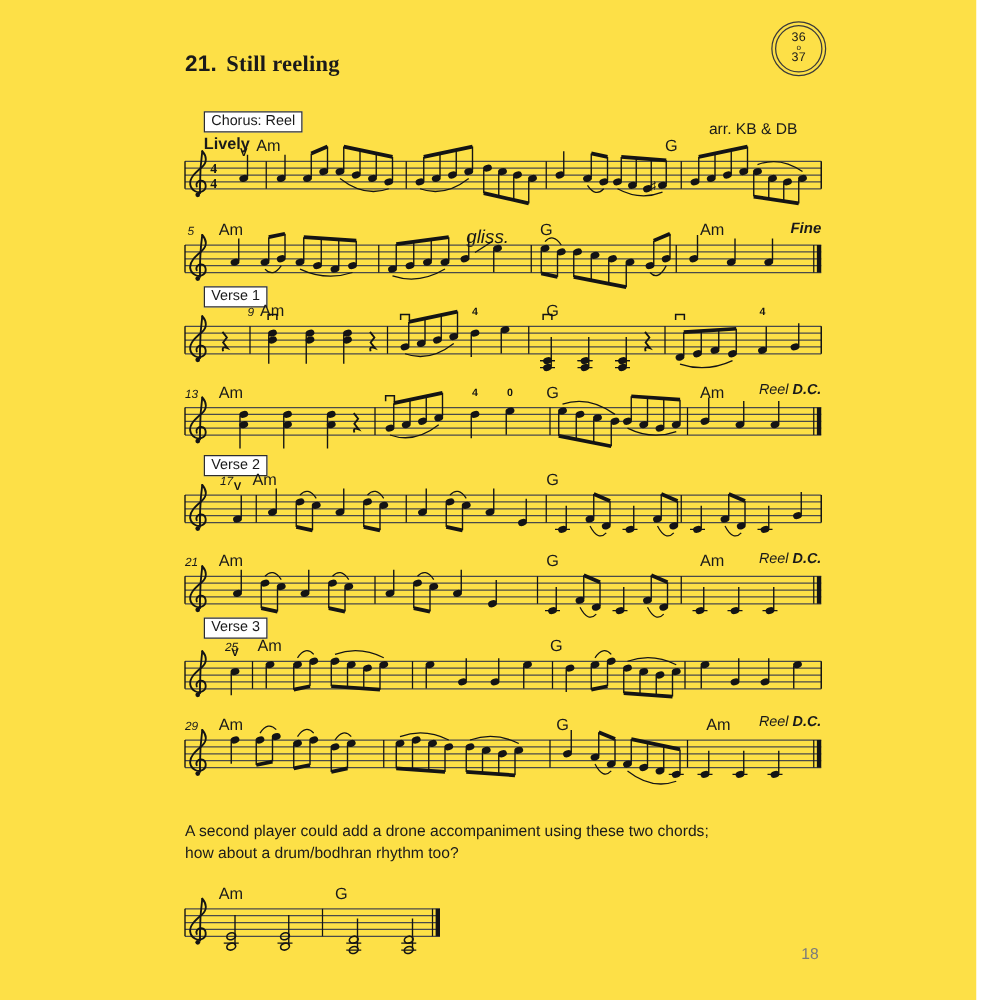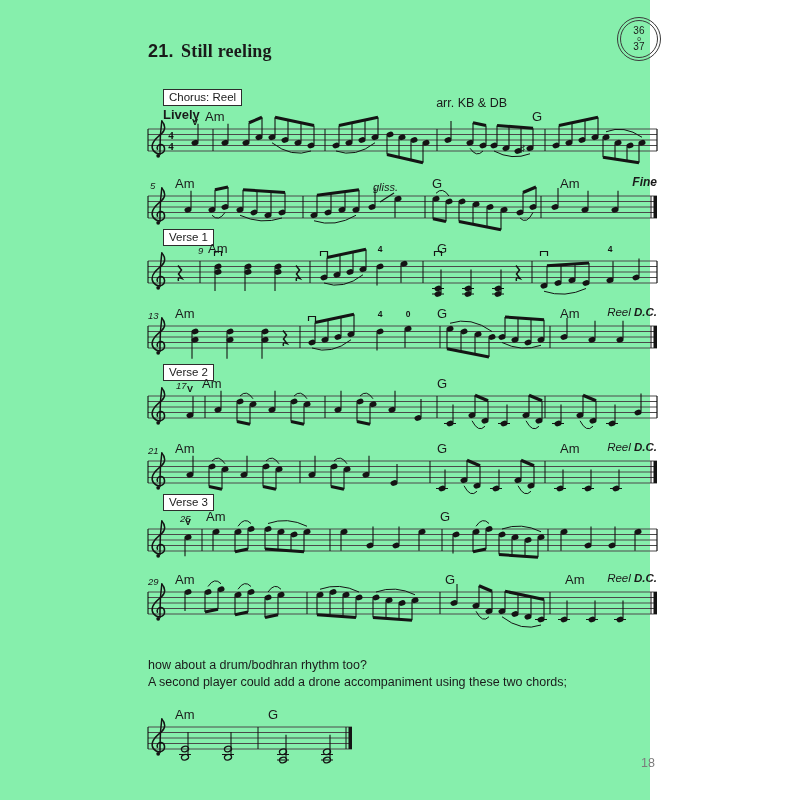--- a/index.html
+++ b/index.html
@@ -1,37 +1,37 @@
 <!DOCTYPE html>
 <html><head>
 <meta charset="utf-8">
 <style>
   html,body{margin:0;padding:0;}
   body{width:800px;height:800px;background:#fff;font-family:"Liberation Sans",sans-serif;color:#1a1a1a;overflow:hidden;}
-  .page{position:relative;width:650px;height:800px;background:#86efac;}
+  .page{position:relative;width:781px;height:800px;background:#fde047;}
   .abs{position:absolute;}
   .title-number{font-size:18px;font-weight:600;letter-spacing:.2px;}
   .title-text{font-size:18px;font-weight:600;letter-spacing:.2px;}
   .subtitle{font-size:12.5px;}
   .subtitle .it{font-style:italic;}
   .boxlabel{font-size:11.5px;border:1.2px solid #2d2d2d;padding:1px 5px 2px 5px;background:#fff;color:#1a1a1a;}
   .arranger{font-size:12.5px;}
   .badge{width:42px;height:42px;border:1.4px solid #3a3a3a;border-radius:50%;display:flex;align-items:center;justify-content:center;}
   .badge-inner{width:36px;height:36px;border:1px solid #3a3a3a;border-radius:50%;display:flex;flex-direction:column;align-items:center;justify-content:center;line-height:1;}
   .badge-inner .n{font-size:10px;letter-spacing:.3px;}
   .badge-inner .o{font-size:6.5px;line-height:.8;}
   .footer-line{font-size:12.5px;}
   .footer-para{font-size:12.5px;line-height:16.5px;}
   .page-number{font-size:12.5px;color:#7b7b7b;}
   .system{position:absolute;height:74px;}
   .system .lab{position:absolute;white-space:nowrap;}
   .chord{top:10px;font-size:13px;}
   .tempo{top:8px;font-size:13px;font-weight:bold;}
   .barnum{top:14px;font-size:9.5px;font-style:italic;}
-  .glisslab{top:15px;font-size:11px;font-style:italic;}
+  .glisslab{top:15px;font-size:15px;font-style:italic;}
   .fine{top:9px;font-size:12px;font-weight:bold;font-style:italic;}
   .dc{top:10px;font-size:11.5px;}
   .dc .dci{font-style:italic;}
   .dc .dcb{font-style:italic;font-weight:bold;}
   svg.notation{position:absolute;left:0;top:0;}
 </style>
 </head>
 <body>
 
 <div class="page">
@@ -780,18 +780,18 @@
           <ellipse cx="187" cy="54.75" rx="3.6" ry="2.7" transform="rotate(-18 187 54.75)" fill="none" stroke="#141414" stroke-width="1.3"></ellipse>
           <line x1="181" x2="193" y1="57.5" y2="57.5" stroke="#141414" stroke-width="1"></line>
           <line x1="181" x2="193" y1="63" y2="63" stroke="#141414" stroke-width="1"></line>
           <ellipse cx="187" cy="63" rx="3.6" ry="2.7" transform="rotate(-18 187 63)" fill="none" stroke="#141414" stroke-width="1.3"></ellipse>
           <line x1="190" x2="190" y1="62" y2="37.75" stroke="#141414" stroke-width="1.1"></line>
         </svg>
       </div>
     </div>
 
   <div class="abs footer-para" style="left:148px;top:657px;">
+    <div>A second player could add a drone accompaniment using these two chords;</div>
     <div>how about a drum/bodhran rhythm too?</div>
-    <div>A second player could add a drone accompaniment using these two chords;</div>
   </div>
 
   <span class="abs page-number" style="left:641px;top:756px;">18</span>
 </div>
 
 </body></html>

